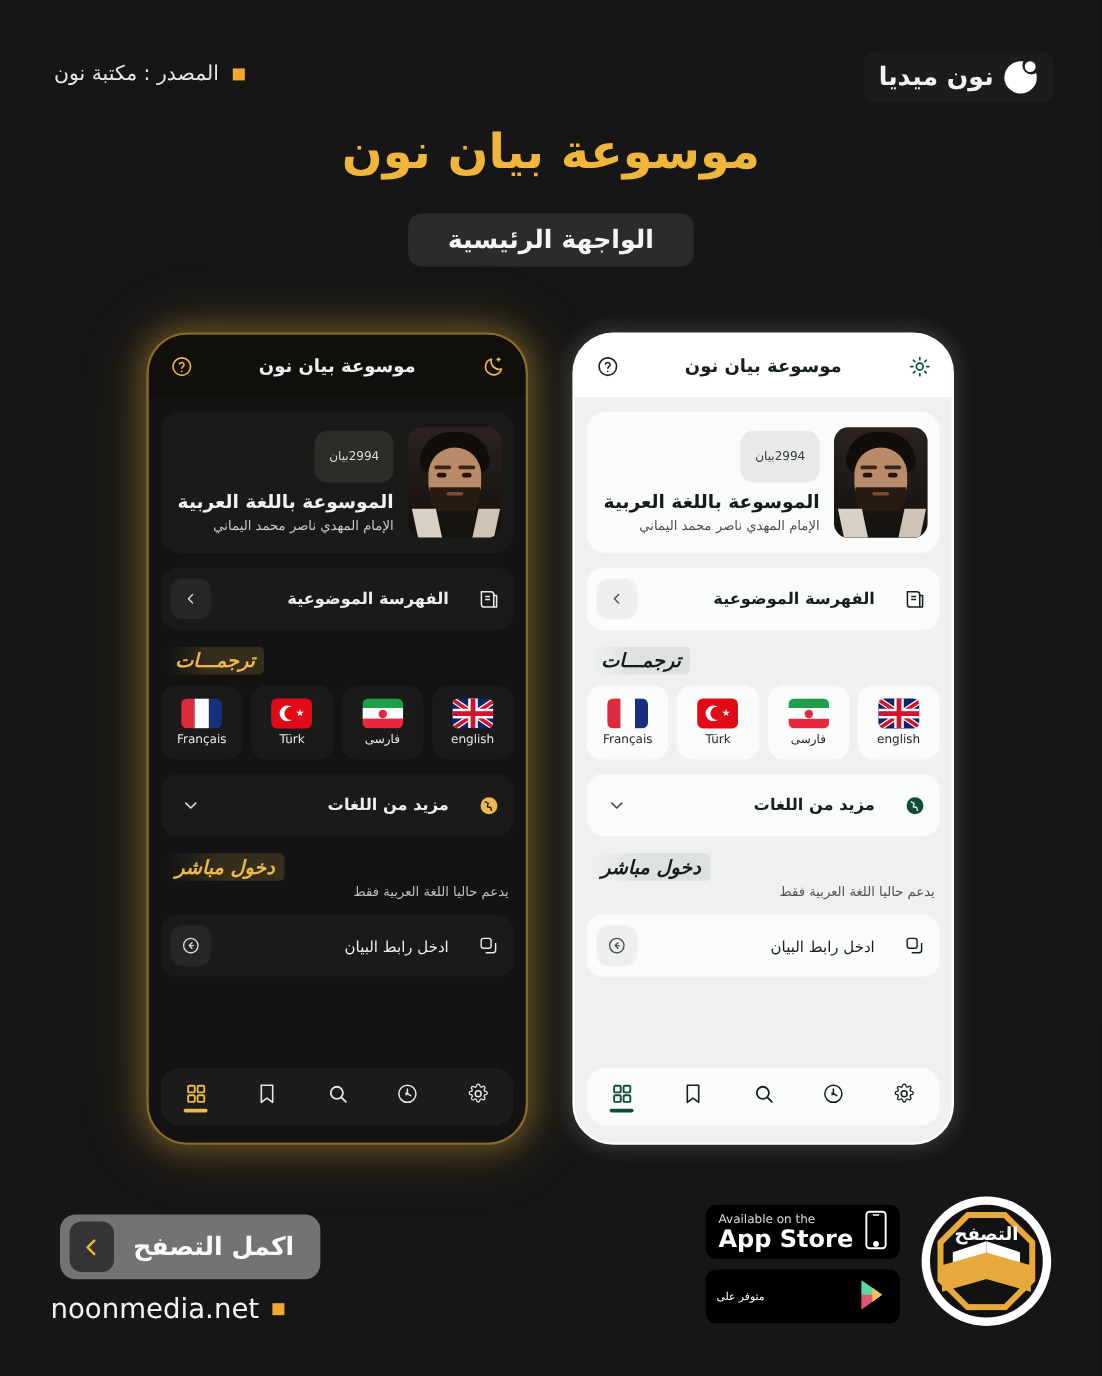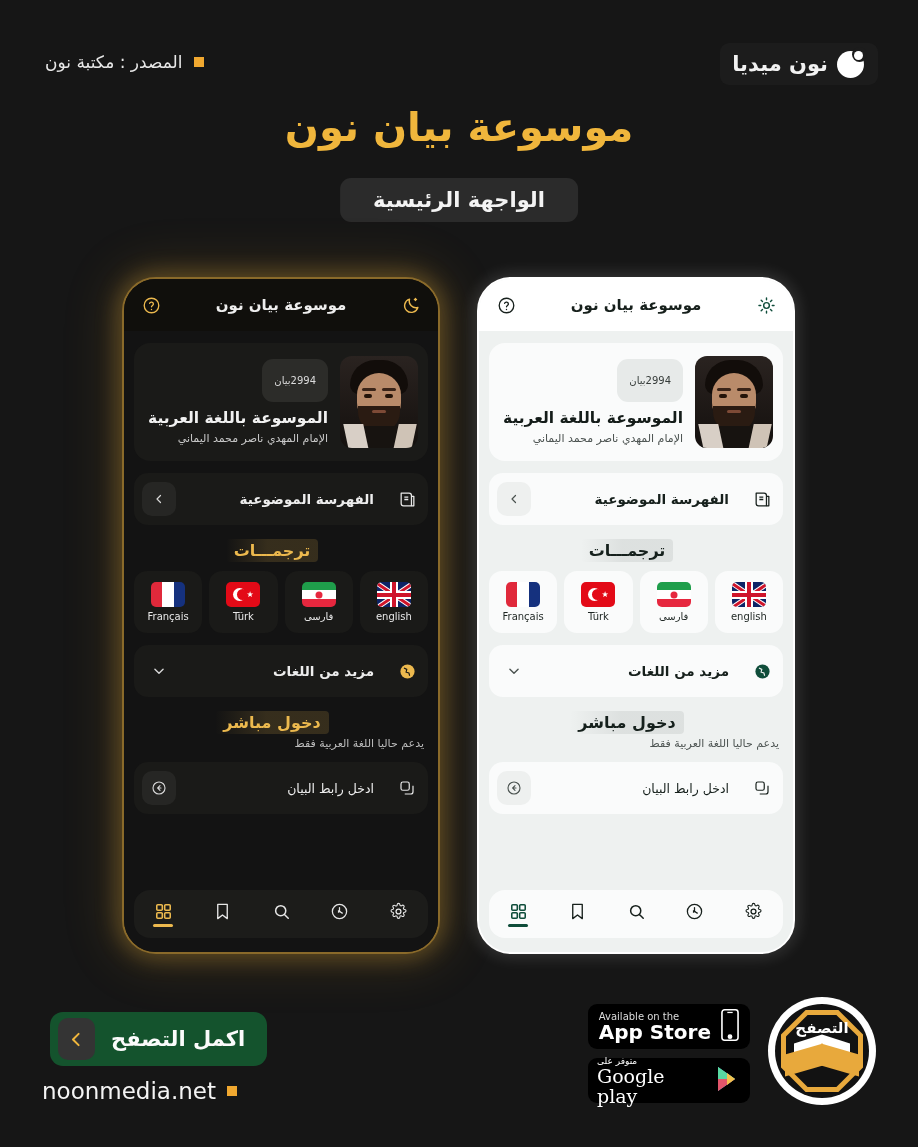--- a/index.html
+++ b/index.html
@@ -138,21 +138,21 @@
   .light .row-label { color: #16201c; }
   .row-end {
     width: 34px; height: 34px; border-radius: 10px; flex: none;
     display: flex; align-items: center; justify-content: center;
   }
   .dark .row-end { background: #262624; }
   .light .row-end { background: #eef0ef; }
 
   
   .sec-head {
-    margin: 14px 32px 0 14px; direction: rtl; text-align: center;
+    margin: 14px 32px 0 14px; direction: rtl; text-align: left; font-style: italic;
   }
   .sec-head .pill {
     display: inline-block; font-size: 16px; font-weight: bold; padding: 2px 8px; border-radius: 4px;
   }
   .dark .sec-head .pill { color: #ecb94e; background: linear-gradient(90deg, rgba(236,185,78,0) 0%, rgba(236,185,78,.16) 45%, rgba(236,185,78,.16) 100%); }
   .light .sec-head .pill { color: #15201c; background: linear-gradient(90deg, rgba(20,32,28,0) 0%, rgba(20,32,28,.08) 45%, rgba(20,32,28,.08) 100%); }
 
   
   .flags { display: flex; direction: rtl; gap: 7px; margin: 9px 10px 0 10px; }
   .flag-card {
@@ -199,21 +199,21 @@
     direction: rtl;
   }
   .dark .nav { background: #1c1c1a; }
   .light .nav { background: #fafbfb; }
   .nav-item { display: flex; flex-direction: column; align-items: center; gap: 3px; }
   .nav-underline { width: 20px; height: 3px; border-radius: 2px; }
 
   
   .cta {
     position: absolute; left: 50px; top: 1012px;
-    height: 54px; background: #14532d; border-radius: 13px;
+    height: 54px; background: #737373; border-radius: 13px;
     display: flex; align-items: center; direction: rtl; padding: 0 22px 0 8px; gap: 16px;
   }
   .cta-label { color: #fbfbfb; font-size: 21px; font-weight: bold; }
   .cta-chev {
     width: 37px; height: 42px; border-radius: 10px; background: #343434;
     display: flex; align-items: center; justify-content: center;
   }
   .social { position: absolute; left: 42px; top: 1078px; display: flex; align-items: center; gap: 14px; }
   .social-item { display: flex; align-items: center; gap: 11px; }
   .social-text { color: #f4f4f4; font-size: 23px; }
@@ -660,21 +660,20 @@
     <span>
       <svg width="26" height="28" viewBox="0 0 26 28">
         <polygon points="3,2 20,14 3,26" fill="#6fc3e8"></polygon>
         <polygon points="3,2 20,14 3,14" fill="#59d8a2"></polygon>
         <polygon points="3,14 20,14 3,26" fill="#e2556b"></polygon>
         <polygon points="12,8 20,14 12,20" fill="#f2c14e"></polygon>
       </svg>
     </span>
     <span style="text-align:left;direction:ltr;flex:1">
       <span class="gp-ar" style="display:block">متوفر على</span>
-      <span class="gp-txt" style="display:block">Google play</span>
     </span>
   </div>
 
   <div class="seal">
     <span class="ring"></span>
       <span class="inner"></span>
     <span class="oct"></span>
       <span class="oct2"></span>
     <span class="word">التصفح</span>
     <span class="page-l"></span>

